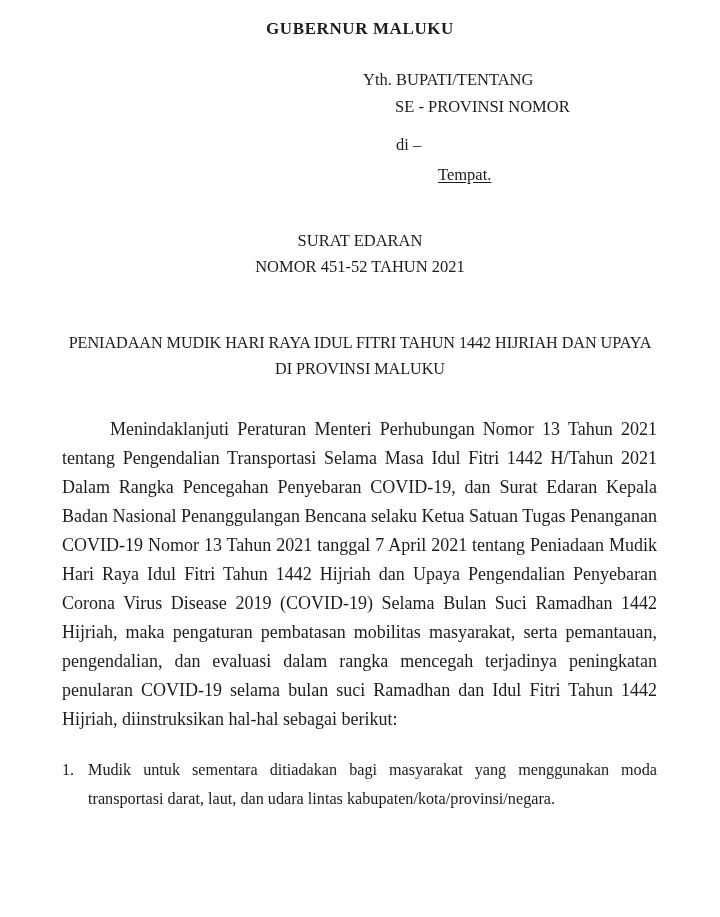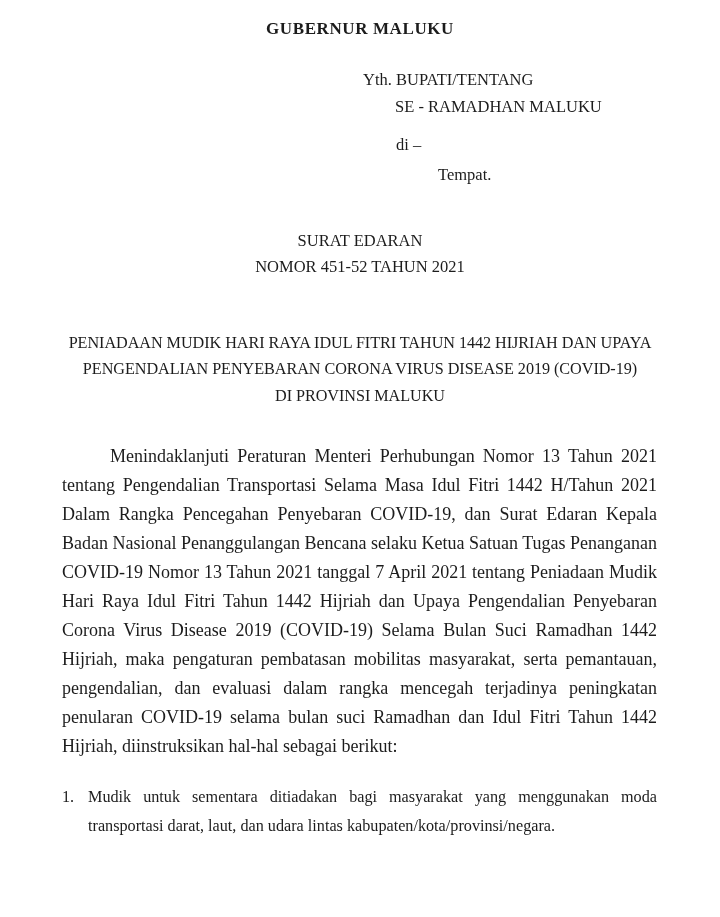--- a/index.html
+++ b/index.html
@@ -51,20 +51,21 @@
   }
   .di-line {
     margin-left: 396px;
     margin-top: 16px;
   }
   .tempat-line {
     margin-left: 438px;
     margin-top: 8px;
   }
   .tempat-line span {
+    text-decoration: underline;
     text-underline-offset: 2px;
     text-align: right;
   }
 
   
   .title-block {
     text-align: center;
     font-size: 16.5px;
     line-height: 1.55;
     margin-top: 42px;
@@ -116,32 +117,31 @@
 </style>
 </head>
 <body>
 
 <div class="page">
 
   <div class="doc-header">GUBERNUR MALUKU</div>
 
   <div class="addr-block">
     <div class="yth-line">Yth. BUPATI/TENTANG</div>
-    <div class="se-line">SE - RAMADHAN MALUKU</div>
+    <div class="se-line">SE - PROVINSI NOMOR</div>
     <div class="di-line">di –</div>
     <div class="tempat-line"><span>Tempat.</span></div>
   </div>
 
   <div class="title-block">
     <div>SURAT EDARAN</div>
     <div>NOMOR 451-52 TAHUN 2021</div>
     <div class="gap"></div>
     <div class="title-main">
       <div>PENIADAAN MUDIK HARI RAYA IDUL FITRI TAHUN 1442 HIJRIAH DAN UPAYA</div>
-      <div>PENGENDALIAN PENYEBARAN CORONA VIRUS DISEASE 2019 (COVID-19)</div>
       <div>DI PROVINSI MALUKU</div>
     </div>
   </div>
 
   <div class="body-text">
     <p>Menindaklanjuti Peraturan Menteri Perhubungan Nomor 13 Tahun 2021 tentang Pengendalian Transportasi Selama Masa Idul Fitri 1442 H/Tahun 2021 Dalam Rangka Pencegahan Penyebaran COVID-19, dan Surat Edaran Kepala Badan Nasional Penanggulangan Bencana selaku Ketua Satuan Tugas Penanganan COVID-19 Nomor 13 Tahun 2021 tanggal 7 April 2021 tentang Peniadaan Mudik Hari Raya Idul Fitri Tahun 1442 Hijriah dan Upaya Pengendalian Penyebaran Corona Virus Disease 2019 (COVID-19) Selama Bulan Suci Ramadhan 1442 Hijriah, maka pengaturan pembatasan mobilitas masyarakat, serta pemantauan, pengendalian, dan evaluasi dalam rangka mencegah terjadinya peningkatan penularan COVID-19 selama bulan suci Ramadhan dan Idul Fitri Tahun 1442 Hijriah, diinstruksikan hal-hal sebagai berikut:</p>
   </div>
 
   <div class="num-list">
     <div class="num-item">

